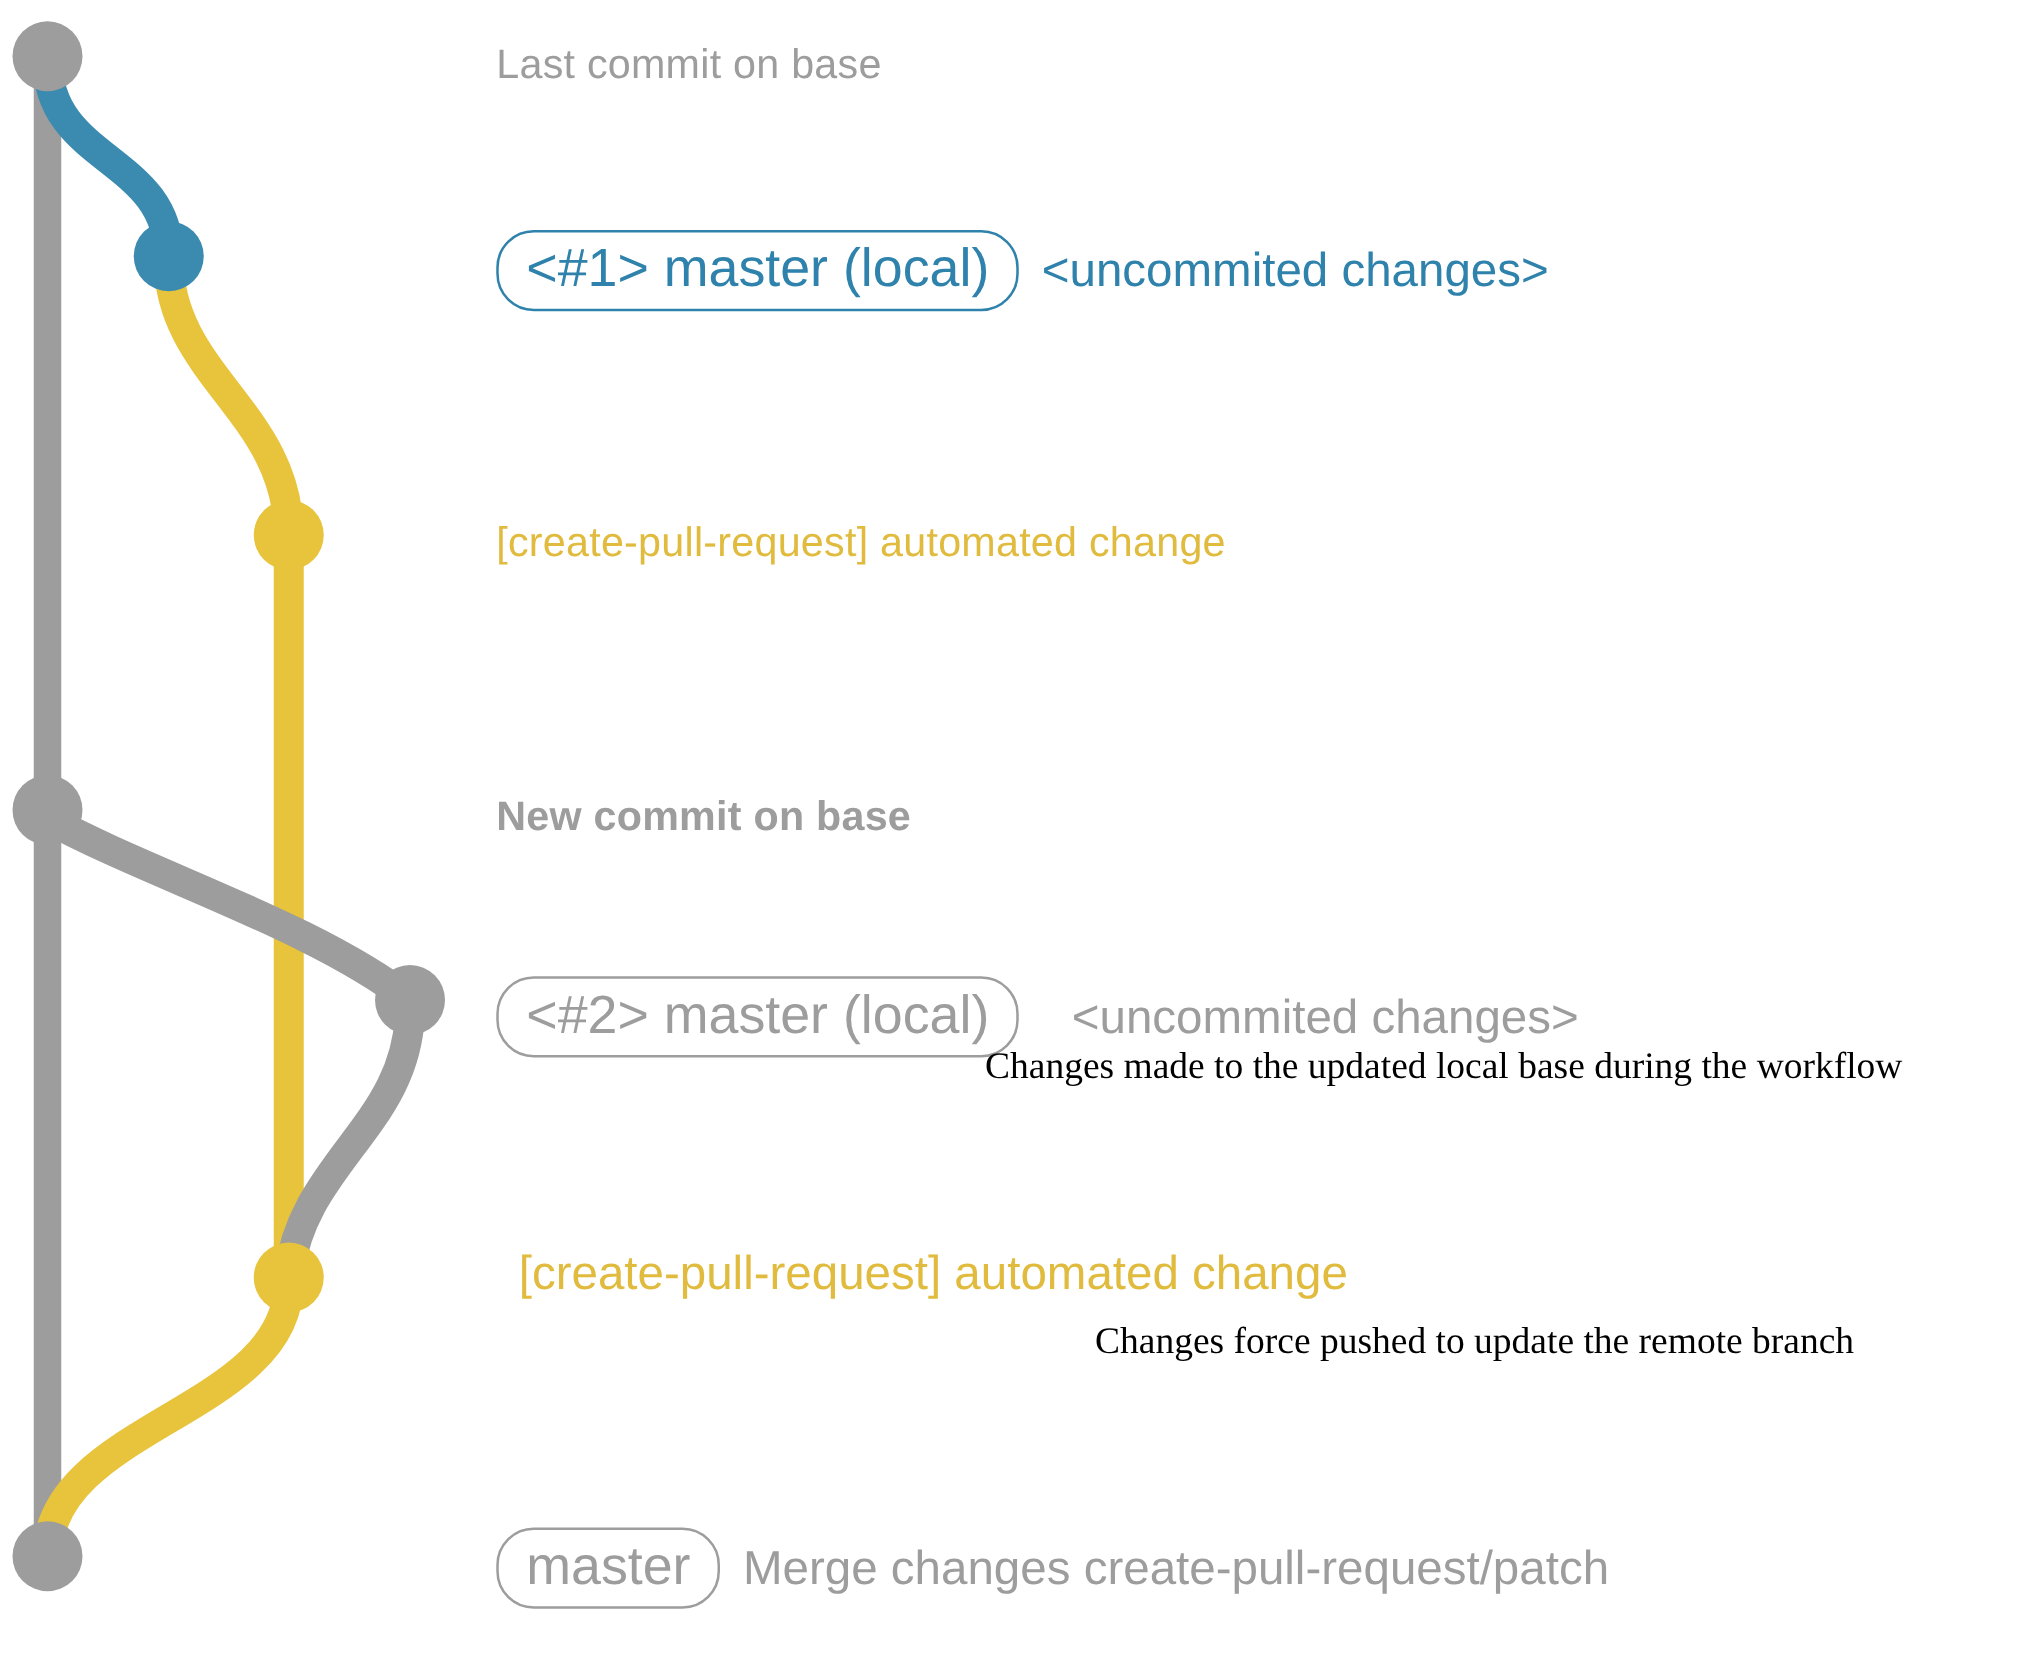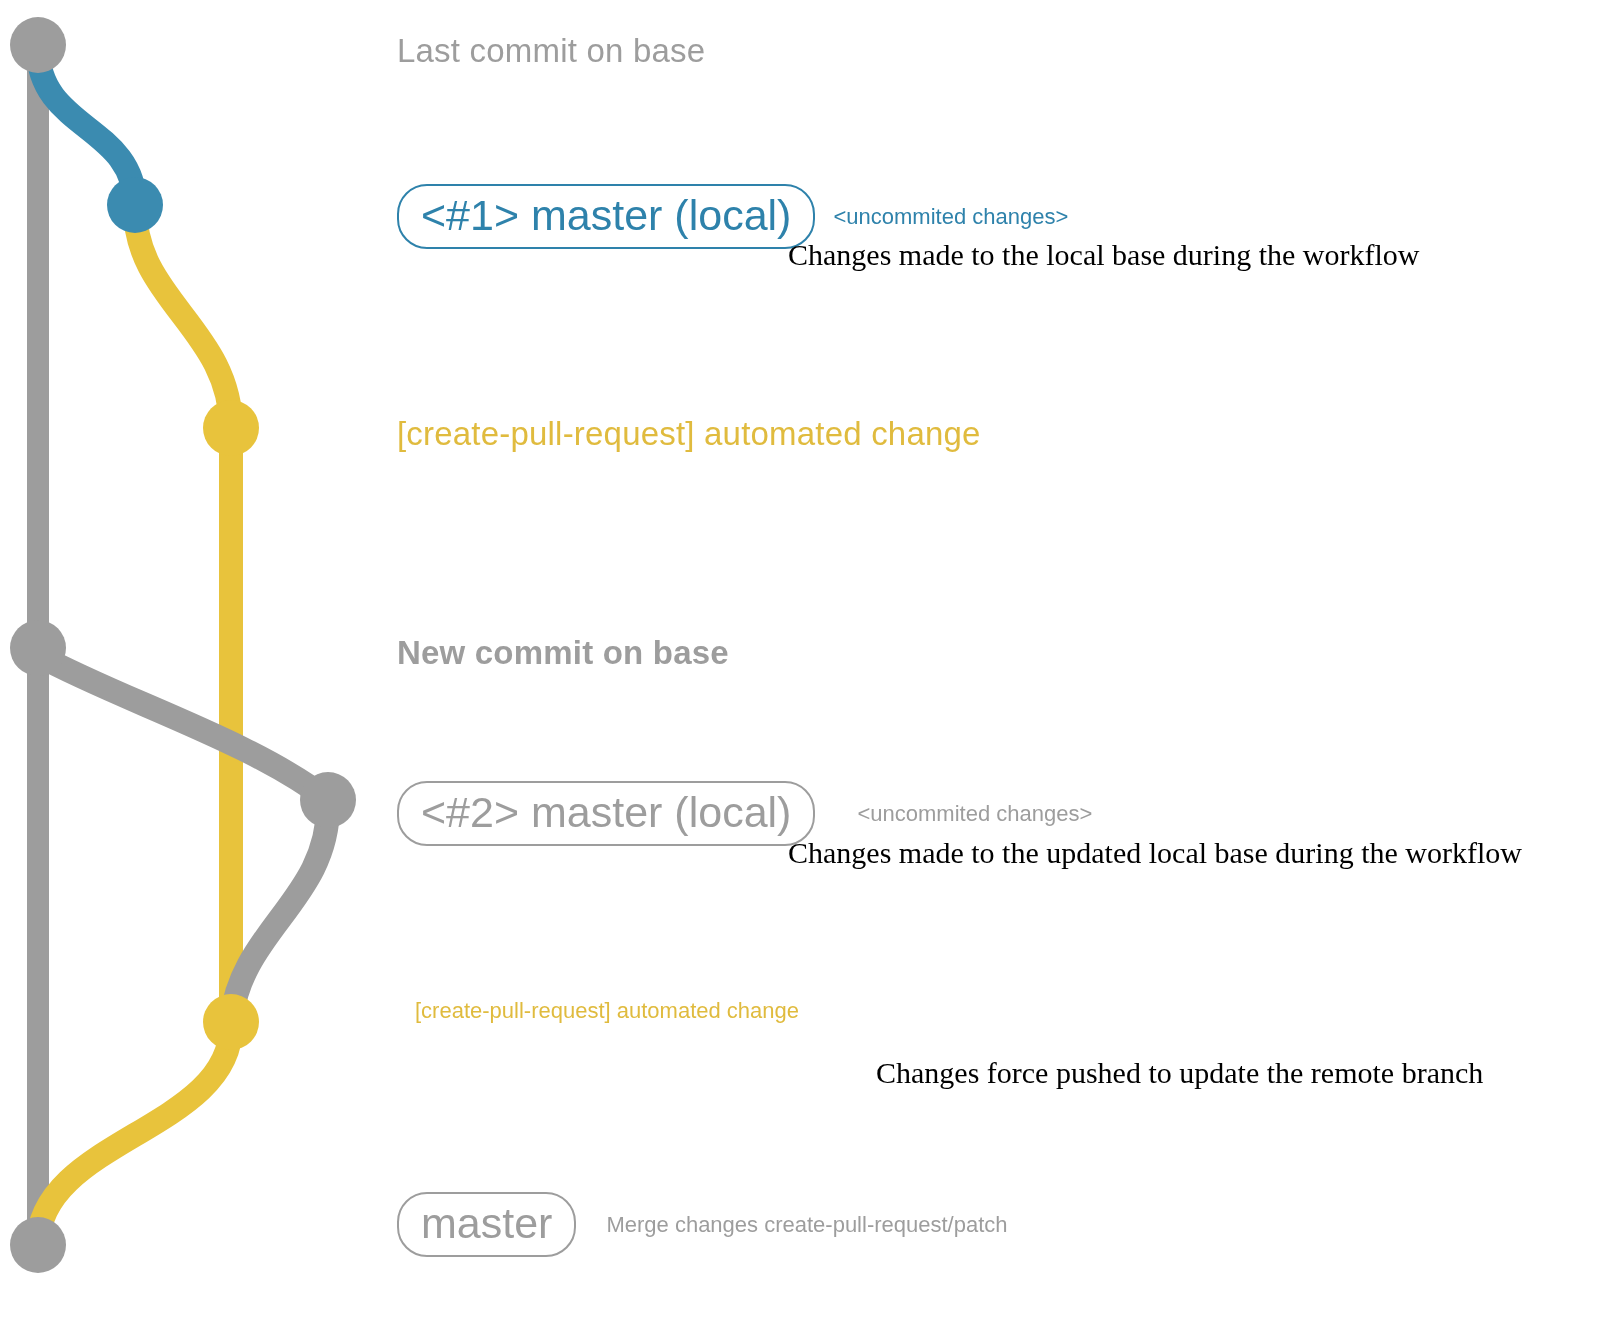--- a/index.html
+++ b/index.html
@@ -53,21 +53,21 @@
     padding: 8px 22px 10px 22px;
     font-family: "Liberation Sans", sans-serif;
     font-size: 43px;
     line-height: 1;
     white-space: nowrap;
     background: transparent;
   }
 
   .commit-msg {
     font-family: "Liberation Sans", sans-serif;
-    font-size: 22px;
+    font-size: 38px;
     white-space: nowrap;
     margin-left: 18px;
     line-height: 1;
   }
 
   .desc {
     position: absolute;
     font-family: "Liberation Serif", serif;
     font-size: 30px;
     color: #000000;
@@ -110,39 +110,38 @@
 <div class="labels-layer">
 
   <div class="row" style="left:397px; top:32px;">
     <span class="plain-title c-grey">Last commit on base</span>
   </div>
 
   <div class="row" style="left:397px; top:184px;">
     <span class="badge c-blue">&lt;#1&gt; master (local)</span>
     <span class="commit-msg c-blue">&lt;uncommited changes&gt;</span>
   </div>
-  <div class="desc" style="left:788px; top:240px;">Changes made to the local base during the workflow</div>
 
   <div class="row" style="left:397px; top:415px;">
     <span class="plain-title c-gold">[create-pull-request] automated change</span>
   </div>
 
   <div class="row" style="left:397px; top:634px;font-weight:bold;">
     <span class="plain-title c-grey">New commit on base</span>
   </div>
 
   <div class="row" style="left:397px; top:781px;gap:24px;">
     <span class="badge c-grey">&lt;#2&gt; master (local)</span>
     <span class="commit-msg c-grey">&lt;uncommited changes&gt;</span>
   </div>
   <div class="desc" style="left:788px; top:838px;">Changes made to the updated local base during the workflow</div>
 
   <div class="row" style="left:397px; top:1000px;">
     <span class="commit-msg c-gold">[create-pull-request] automated change</span>
   </div>
   <div class="desc" style="left:876px; top:1058px;">Changes force pushed to update the remote branch</div>
 
-  <div class="row" style="left:397px; top:1192px;gap:12px;">
+  <div class="row" style="left:397px; top:1222px;">
     <span class="badge c-grey">master</span>
     <span class="commit-msg c-grey">Merge changes create-pull-request/patch</span>
   </div>
 
 </div>
 
 </body></html>

